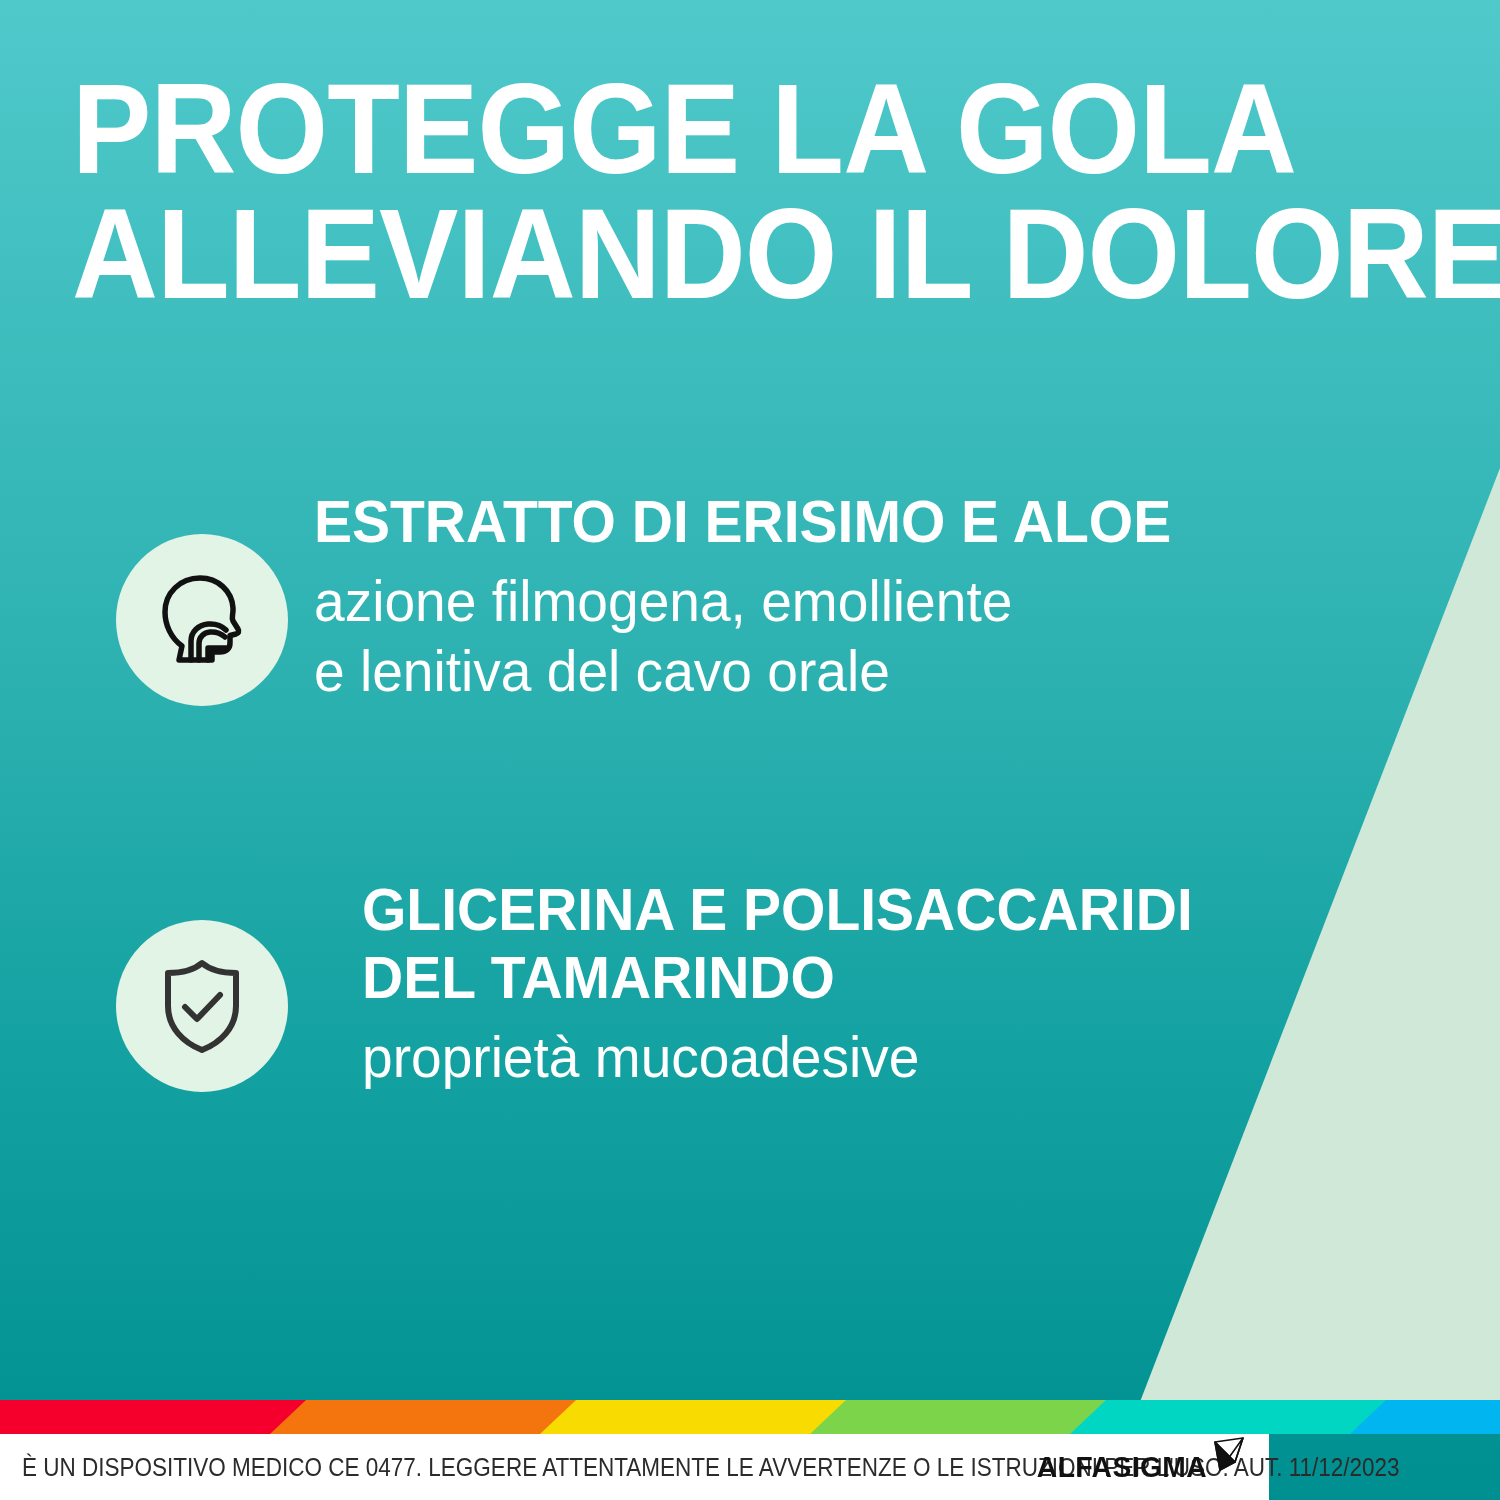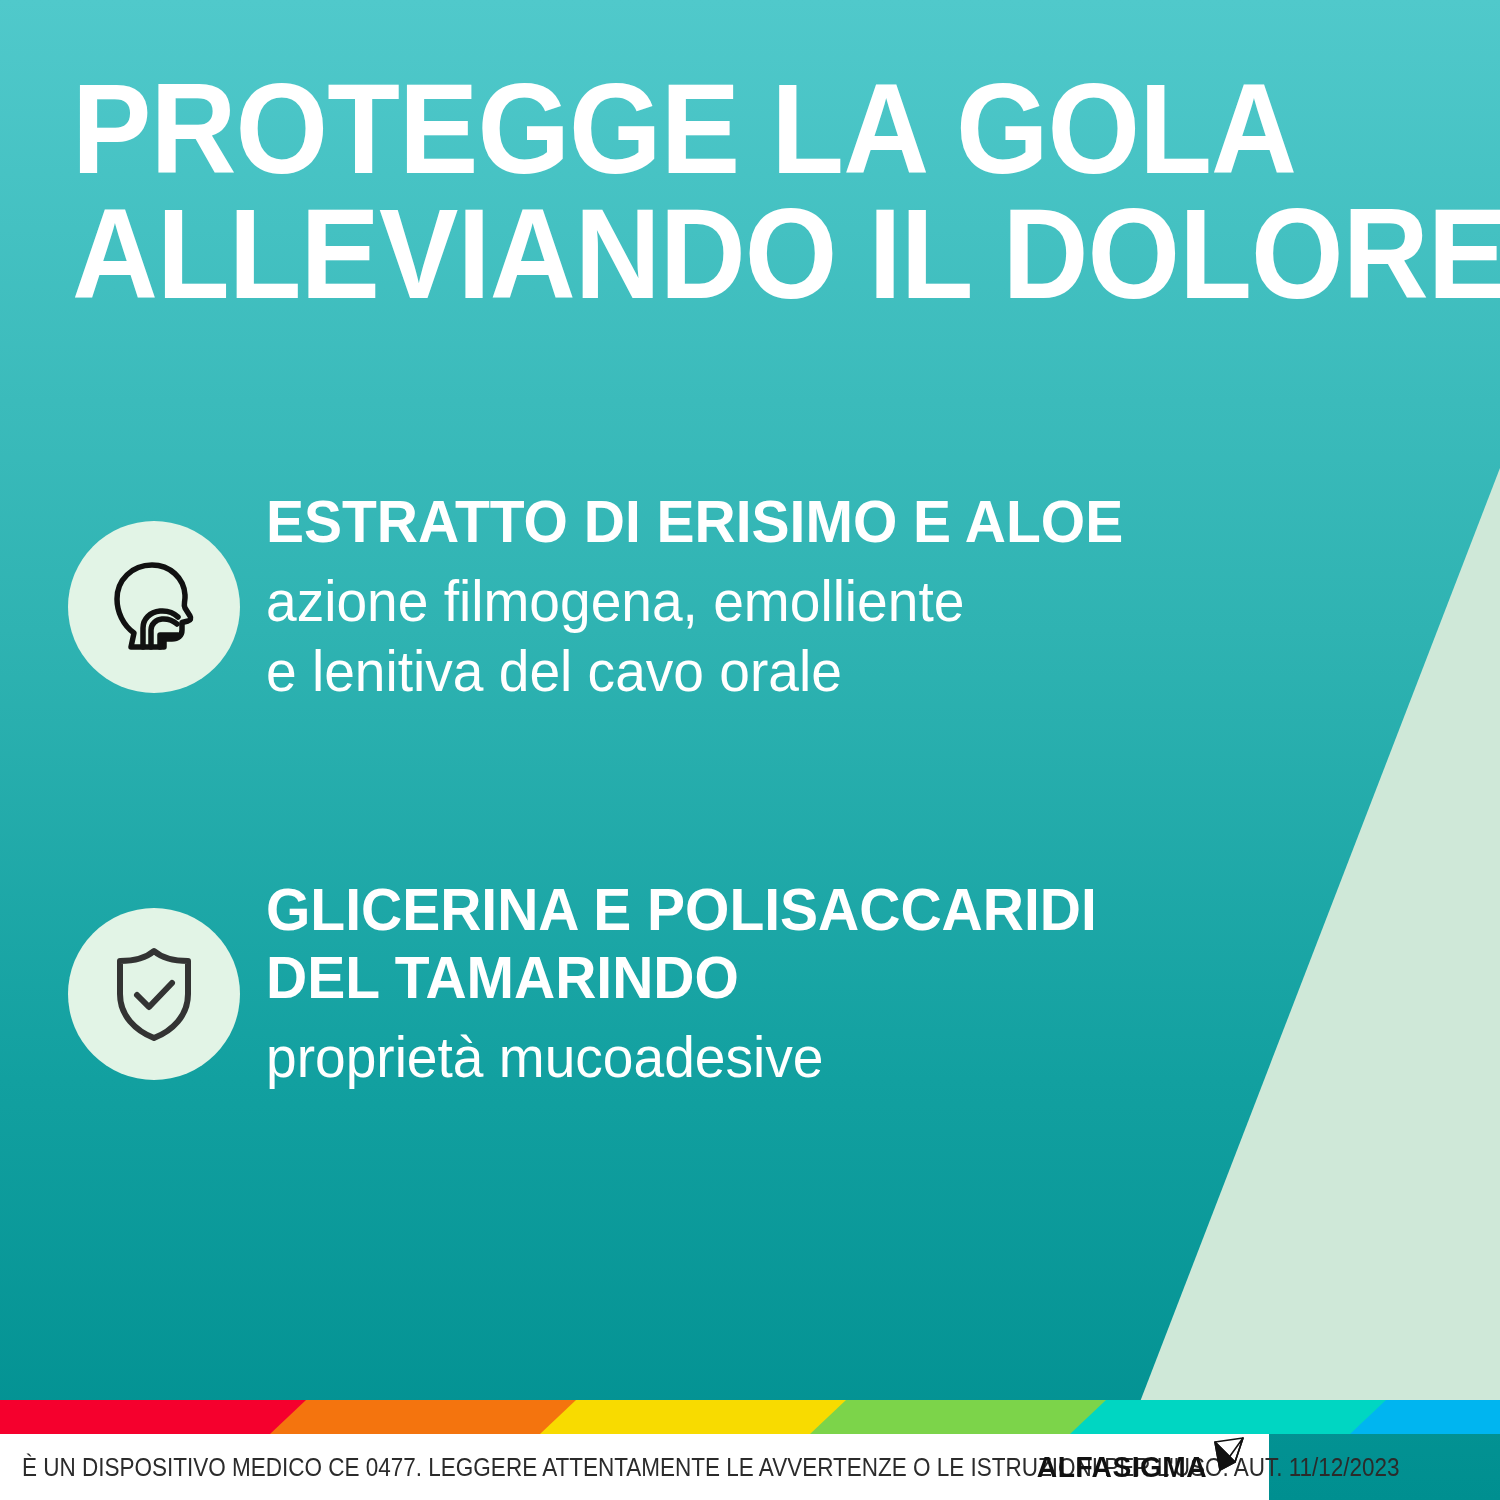--- a/index.html
+++ b/index.html
@@ -54,24 +54,26 @@
   
   .features {
     position: absolute;
     left: 0;
     top: 480px;
     width: 1240px;
   }
   .feature {
     position: relative;
     display: flex;
-    align-items: center;
+    align-items: flex-end;
+    padding-left: 48px;
   }
   .feature + .feature {
     margin-top: 162px;
+    gap: 48px;
   }
   .icon-wrap {
     flex: 0 0 auto;
     width: 172px;
     height: 172px;
     margin-left: 68px;
     margin-top: 28px;
     border-radius: 50%;
     background: #E2F4E6;
     display: flex;

